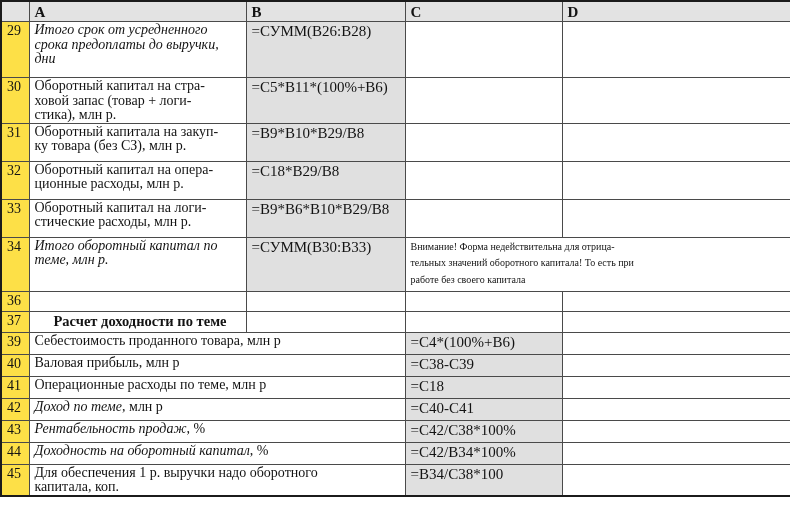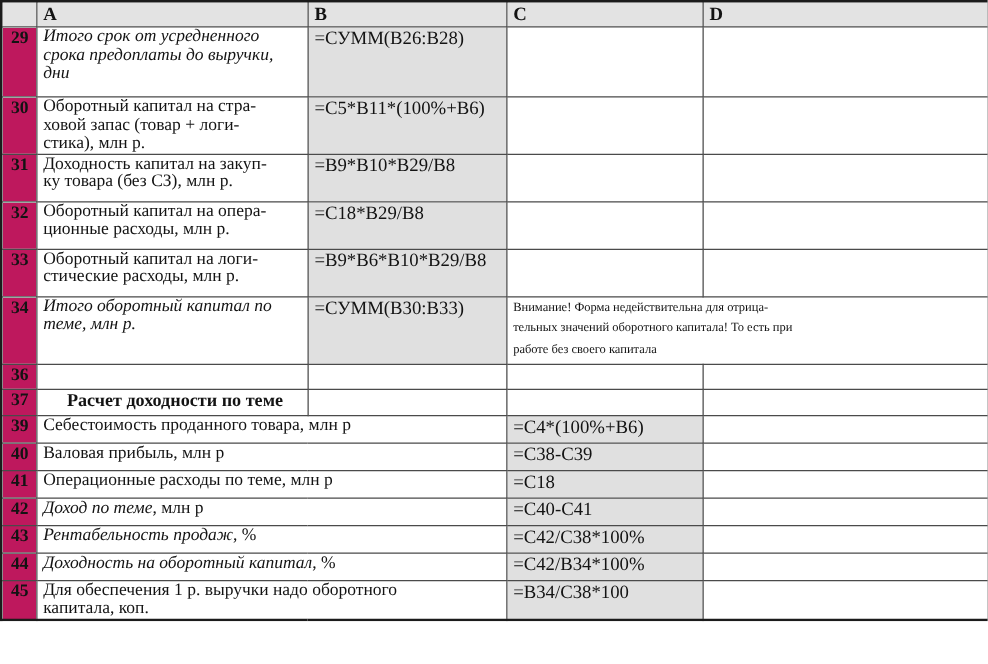--- a/index.html
+++ b/index.html
@@ -21,26 +21,25 @@
   }
   th.colhead{
     background:#e3e3e3;
     text-align:left;
     font-size:15px;
     font-weight:bold;
     padding:0 4px 0 5px;
     line-height:18px;
   }
   td.num{
-    background:#be185d;
+    background:#fde047;
     font-size:14px;
     line-height:16px;
     padding:1px 2px 0 3px;
-    text-align:center;
-    font-weight:bold;
+    text-align:left;
   }
   td.lbl{
     font-size:14px;
     line-height:14.5px;
     white-space:pre-line;
     margin-top:16px;
   }
   td.lbl .it{font-style:italic;}
   td.lbl.it{font-style:italic;}
   td.lbl.bold{font-weight:bold;font-size:14.5px;line-height:17px;padding-left:24px;}
@@ -96,21 +95,21 @@
     <td class="lbl">Оборотный капитал на стра-
 ховой запас (товар + логи-
 стика), млн р.</td>
     <td class="frm">=C5*B11*(100%+B6)</td>
     <td class="blank"></td>
     <td class="blank"></td>
   </tr>
 
   <tr style="height:38px">
     <td class="num">31</td>
-    <td class="lbl">Доходность капитал на закуп-
+    <td class="lbl">Оборотный капитала на закуп-
 ку товара (без СЗ), млн р.</td>
     <td class="frm">=B9*B10*B29/B8</td>
     <td class="blank"></td>
     <td class="blank"></td>
   </tr>
 
   <tr style="height:38px">
     <td class="num">32</td>
     <td class="lbl">Оборотный капитал на опера-
 ционные расходы, млн р.</td>

